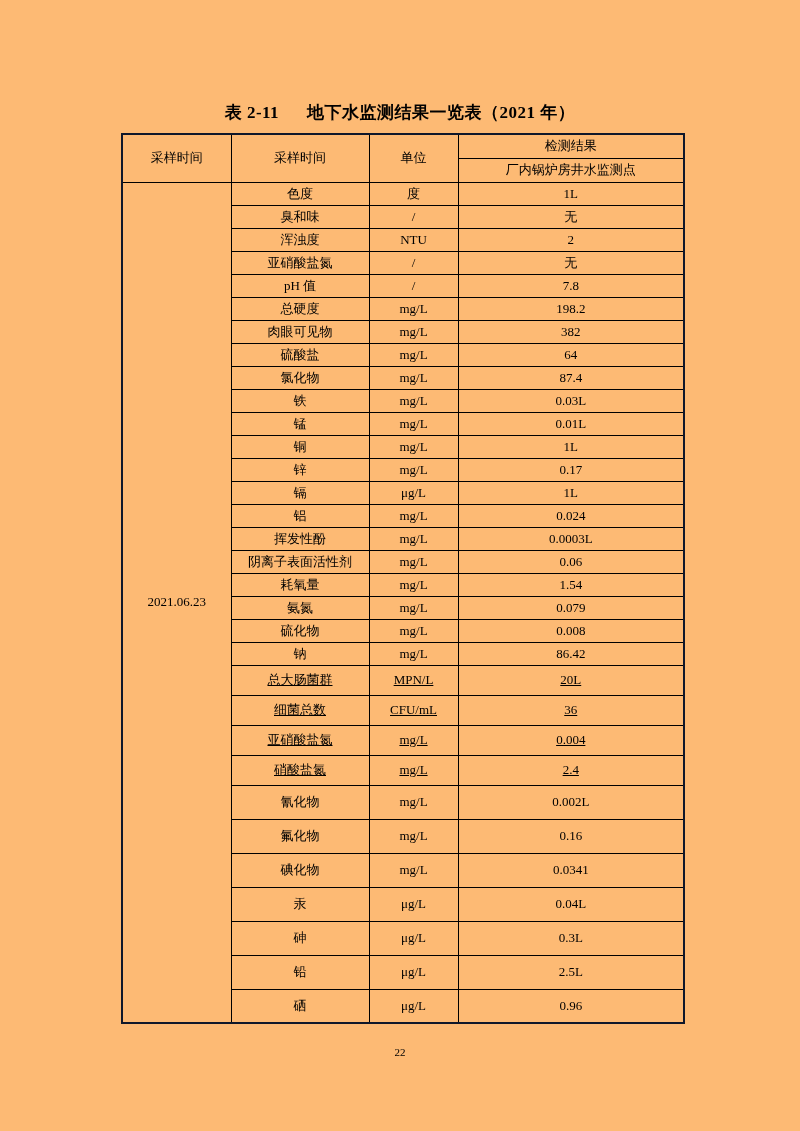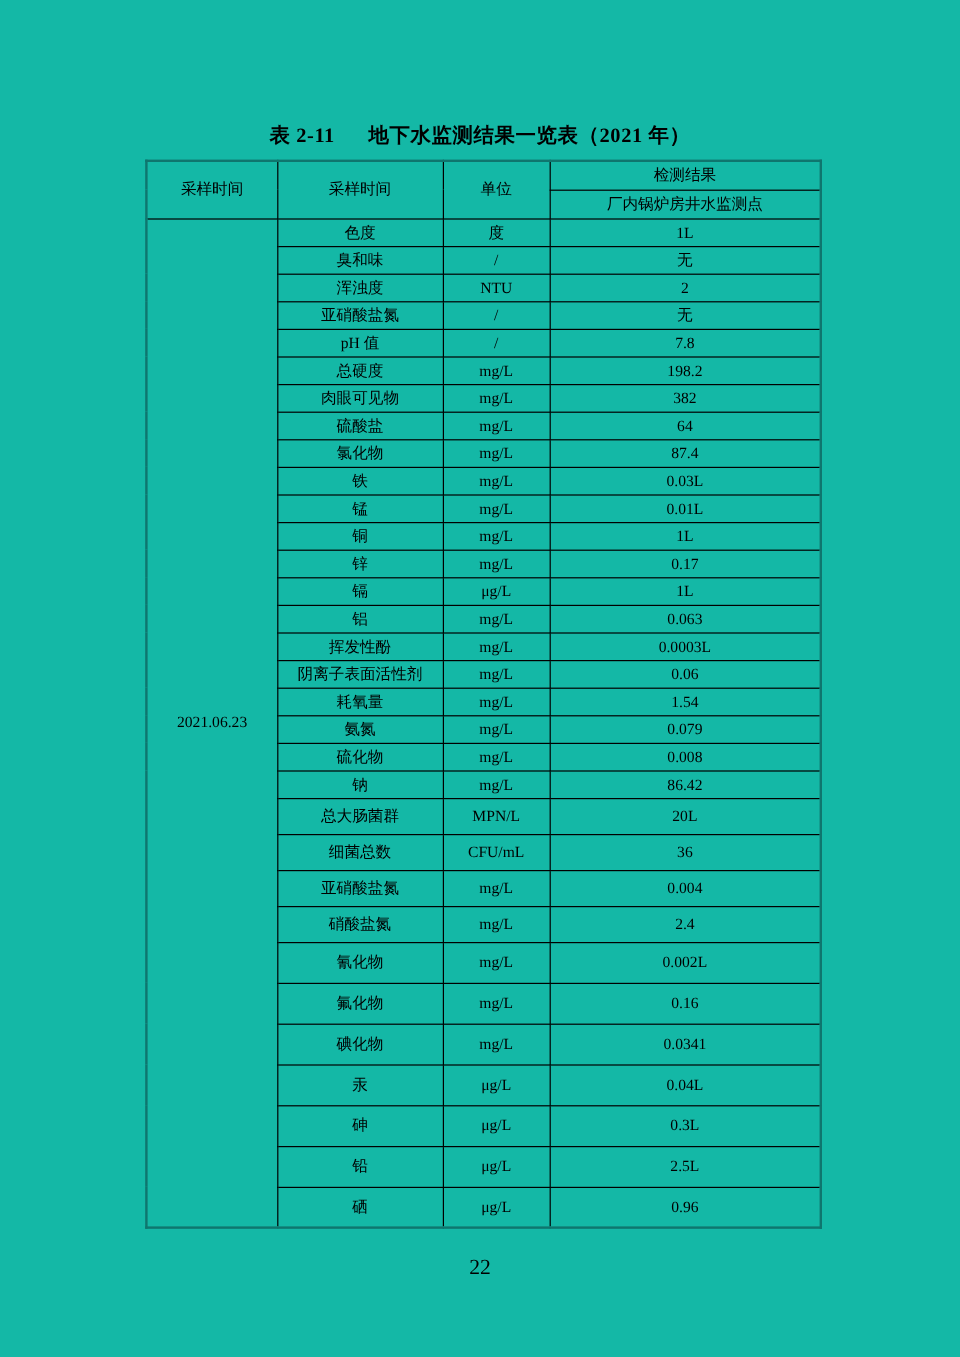--- a/index.html
+++ b/index.html
@@ -4,21 +4,21 @@
 <style>
   html, body {
     margin: 0;
     padding: 0;
     background: #ffffff;
   }
   .page {
     position: relative;
     width: 800px;
     height: 1131px;
-    background: #14b8a6;
+    background: #fdba74;
     font-family: "Liberation Serif", "DejaVu Serif", serif;
     color: #000000;
     overflow: hidden;
   }
   .doc-title {
     position: absolute;
     top: 101px;
     left: 0;
     width: 100%;
     text-align: center;
@@ -30,43 +30,43 @@
   .doc-title .title-prefix {
     margin-right: 28px;
   }
   .results-table {
     position: absolute;
     left: 121px;
     top: 133px;
     border-collapse: collapse;
     table-layout: fixed;
     width: 562px;
-    border: 2px solid #0f766e;
+    border: 2px solid #0f172a;
   }
   .results-table td, .results-table th {
     border: 1px solid #000000;
     text-align: center;
     vertical-align: middle;
     font-size: 13px;
     font-weight: normal;
     padding: 0 2px;
     overflow: hidden;
     white-space: nowrap;
   }
   .results-table tr.hrow { height: 24px; }
   .results-table tr.ra { height: 23px; }
-  .results-table tr.rb { height: 30px; }
+  .results-table tr.rb { height: 30px; text-decoration: underline; }
   .results-table tr.rc { height: 34px; }
   .page-number {
     position: absolute;
     top: 1046px;
     left: 0;
     width: 100%;
     text-align: center;
-    font-size: 18px;
+    font-size: 11px;
   }
 </style>
 </head>
 <body>
 
 <div class="page">
 
   <div class="doc-title">
     <span class="title-prefix">表 2-11</span><span>地下水监测结果一览表（2021 年）</span>
   </div>
@@ -157,21 +157,21 @@
           <td>0.17</td>
         </tr>
         <tr class="ra">
           <td>镉</td>
           <td>μg/L</td>
           <td>1L</td>
         </tr>
         <tr class="ra">
           <td>铝</td>
           <td>mg/L</td>
-          <td>0.063</td>
+          <td>0.024</td>
         </tr>
         <tr class="ra">
           <td>挥发性酚</td>
           <td>mg/L</td>
           <td>0.0003L</td>
         </tr>
         <tr class="ra">
           <td>阴离子表面活性剂</td>
           <td>mg/L</td>
           <td>0.06</td>

